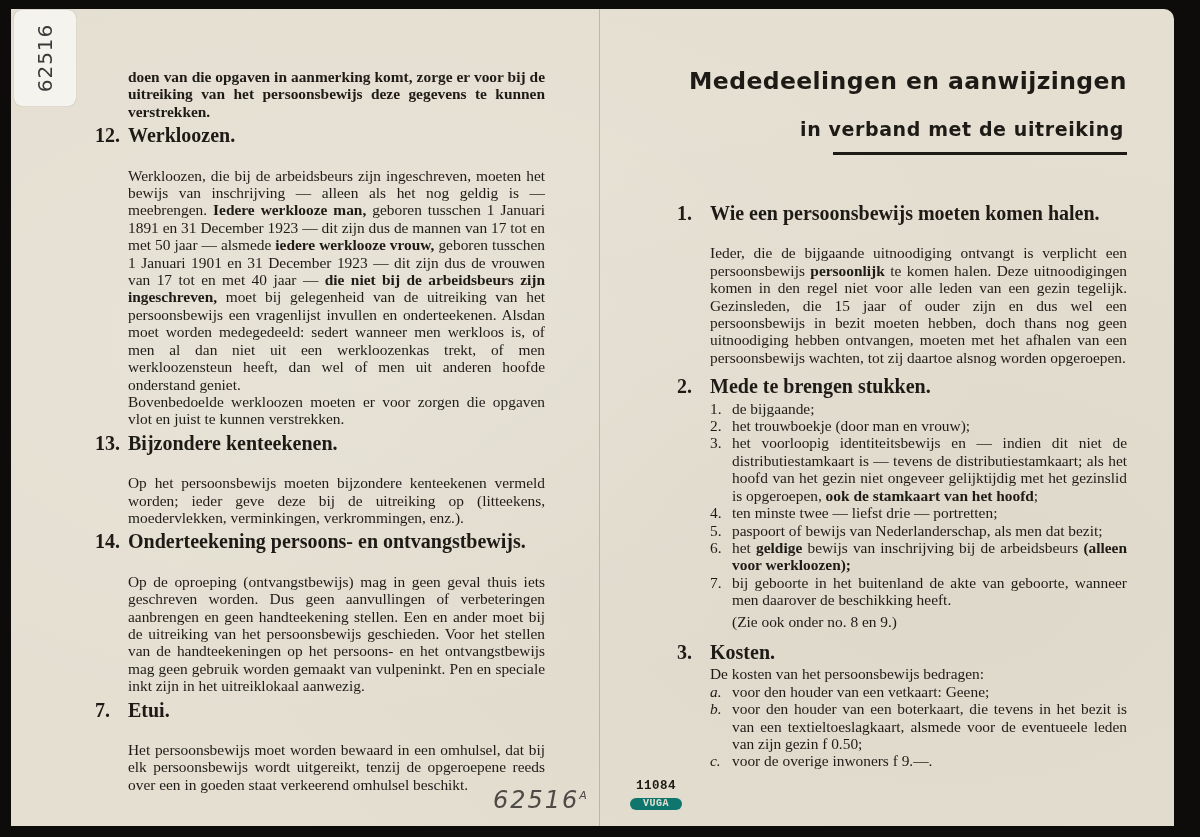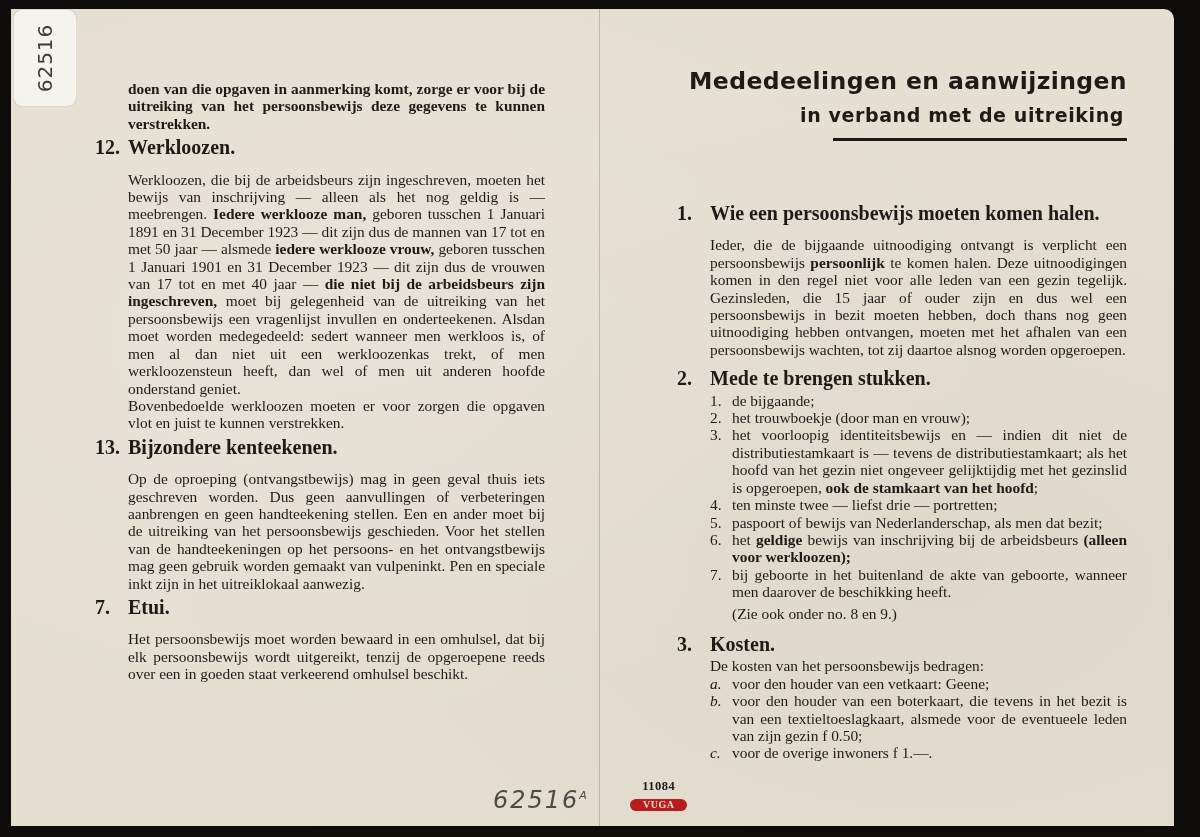--- a/index.html
+++ b/index.html
@@ -22,41 +22,41 @@
     position: absolute; left: 14px; top: 10px; width: 62px; height: 96px;
     background: #f4f3ee; border-radius: 8px; box-shadow: 0 0 1px rgba(0,0,0,0.3);
   }
   .label-sticker span {
     position: absolute; left: 50%; top: 50%;
     transform: translate(-50%, -50%) rotate(-90deg);
     font-family: "DejaVu Sans", sans-serif; font-size: 20px; color: #3a3a3a; letter-spacing: 1px;
     white-space: nowrap;
   }
   .col { position: absolute; font-size: 15.4px; line-height: 17.4px; }
-  .col-left { left: 95px; top: 80px; width: 450px; }
+  .col-left { left: 95px; top: 68px; width: 450px; }
   .col-right { left: 677px; top: 198px; width: 450px; }
   .cont { padding-left: 33px; text-align: justify; font-weight: bold; }
   .sec { margin-top: 7px; }
   .sec-head { display: flex; font-weight: bold; font-size: 20px; }
   .sec-num { width: 33px; flex: none; font-weight: bold; }
-  .sec-body { padding-left: 33px; text-align: justify; margin-top: 14px; }
+  .sec-body { padding-left: 33px; text-align: justify; margin-top: 22px; }
   .sec-body p { margin: 0; }
   b { font-weight: bold; }
   .title-block { position: absolute; left: 677px; top: 67px; width: 450px; font-family: "DejaVu Sans", sans-serif; }
   .title-main { font-size: 23.5px; font-weight: bold; letter-spacing: 0.4px; text-align: right; white-space: nowrap; }
-  .title-sub { font-size: 19px; font-weight: bold; text-align: right; margin-top: 8px; line-height: 25px; letter-spacing: 0.6px; padding-right: 3px; }
+  .title-sub { font-size: 19px; font-weight: bold; text-align: right; margin-top: 22px; line-height: 25px; letter-spacing: 0.6px; padding-right: 3px; }
   .title-rule { margin: 10px 0 0 auto; width: 294px; height: 3px; background: #1e1b17; }
   .list { margin-top: 4px; padding-left: 33px; }
   .list-item { display: flex; text-align: justify; }
   .list-item .n { width: 22px; flex: none; }
   .list-item .t { flex: 1; }
   .note { padding-left: 22px; }
-  .footer-code { position: absolute; left: 630px; top: 779px; text-align: center; font-family: Liberation Serif, serif; }
+  .footer-code { position: absolute; left: 630px; top: 779px; text-align: center; font-family: Liberation Mono, monospace; }
   .footer-code .num { font-size: 12.5px; font-weight: bold; letter-spacing: 0.5px; }
-  .footer-code .badge { display: inline-block; background: #b91c1c; color: #e4dfd1; font-size: 10px; font-weight: bold; border-radius: 6px; padding: 0 13px; line-height: 12px; letter-spacing: 0.5px; }
+  .footer-code .badge { display: inline-block; background: #0f766e; color: #e4dfd1; font-size: 10px; font-weight: bold; border-radius: 6px; padding: 0 13px; line-height: 12px; letter-spacing: 0.5px; }
   .handwritten { position: absolute; left: 493px; top: 786px; font-family: "DejaVu Sans", sans-serif; font-size: 24px; color: #4e4a45; font-style: italic; font-weight: normal; letter-spacing: 2px; }
   .handwritten sup { font-size: 11px; letter-spacing: 0; }
 </style>
 </head>
 <body>
 
 <div class="sheet"></div>
 <div class="fold"></div>
 
 <div class="label-sticker">
@@ -74,22 +74,29 @@
         <div class="sec-body">
           <p><span>Werkloozen, die bij de arbeidsbeurs zijn ingeschreven, moeten het bewijs van inschrijving — alleen als het nog geldig is — meebrengen. </span><b>Iedere werklooze man,</b><span> geboren tusschen 1 Januari 1891 en 31 December 1923 — dit zijn dus de mannen van 17 tot en met 50 jaar — alsmede </span><b>iedere werklooze vrouw,</b><span> geboren tusschen 1 Januari 1901 en 31 December 1923 — dit zijn dus de vrouwen van 17 tot en met 40 jaar — </span><b>die niet bij de arbeidsbeurs zijn ingeschreven,</b><span> moet bij gelegenheid van de uitreiking van het persoonsbewijs een vragenlijst invullen en onderteekenen. Alsdan moet worden medegedeeld: sedert wanneer men werkloos is, of men al dan niet uit een werkloozenkas trekt, of men werkloozensteun heeft, dan wel of men uit anderen hoofde onderstand geniet.</span></p>
           <p><span>Bovenbedoelde werkloozen moeten er voor zorgen die opgaven vlot en juist te kunnen verstrekken.</span></p>
         </div>
       </div>
       <div class="sec">
         <div class="sec-head">
           <span class="sec-num">13.</span>
           <span>Bijzondere kenteekenen.</span>
         </div>
+        <div class="sec-body">
+          <p><span>Op het persoonsbewijs moeten bijzondere kenteekenen vermeld worden; ieder geve deze bij de uitreiking op (litteekens, moedervlekken, verminkingen, verkrommingen, enz.).</span></p>
+        </div>
       </div>
       <div class="sec">
+        <div class="sec-head">
+          <span class="sec-num">14.</span>
+          <span>Onderteekening persoons- en ontvangstbewijs.</span>
+        </div>
         <div class="sec-body">
           <p><span>Op de oproeping (ontvangstbewijs) mag in geen geval thuis iets geschreven worden. Dus geen aanvullingen of verbeteringen aanbrengen en geen handteekening stellen. Een en ander moet bij de uitreiking van het persoonsbewijs geschieden. Voor het stellen van de handteekeningen op het persoons- en het ontvangstbewijs mag geen gebruik worden gemaakt van vulpeninkt. Pen en speciale inkt zijn in het uitreiklokaal aanwezig.</span></p>
         </div>
       </div>
       <div class="sec">
         <div class="sec-head">
           <span class="sec-num">7.</span>
           <span>Etui.</span>
         </div>
         <div class="sec-body">
@@ -169,21 +176,21 @@
           <div class="list-item">
             <span class="n" style="font-style: italic;">a.</span>
             <span class="t">voor den houder van een vetkaart: Geene;</span>
           </div>
           <div class="list-item">
             <span class="n" style="font-style: italic;">b.</span>
             <span class="t">voor den houder van een boterkaart, die tevens in het bezit is van een textieltoeslagkaart, alsmede voor de eventueele leden van zijn gezin f 0.50;</span>
           </div>
           <div class="list-item">
             <span class="n" style="font-style: italic;">c.</span>
-            <span class="t">voor de overige inwoners f 1.—.</span>
+            <span class="t">voor de overige inwoners f 9.—.</span>
           </div>
         </div>
     </div>
   </div>
 </div>
 
 <div class="footer-code">
   <div class="num">11084</div>
   <div class="badge">VUGA</div>
 </div>

